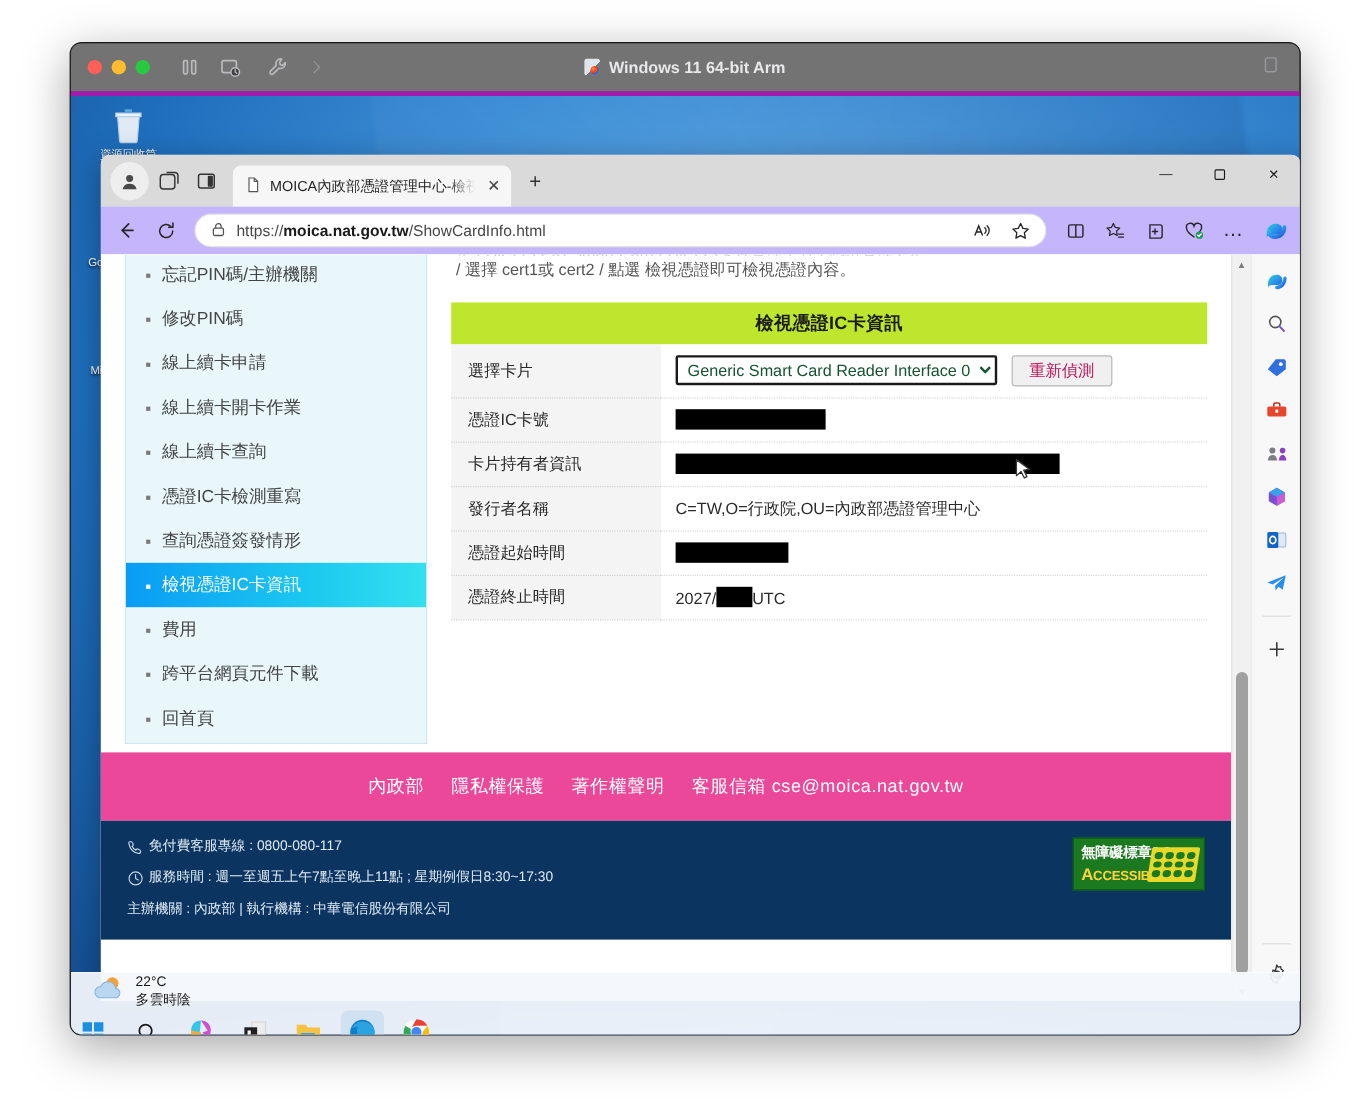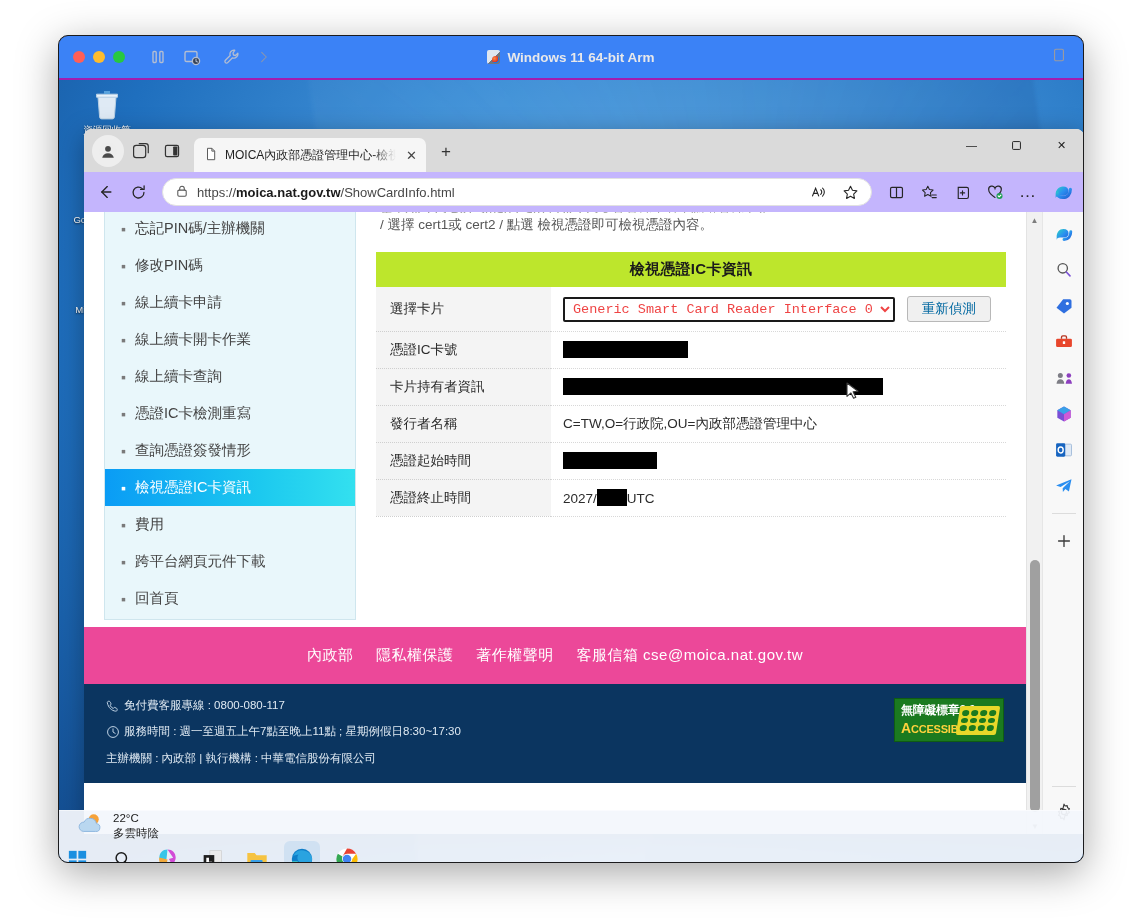--- a/index.html
+++ b/index.html
@@ -17,23 +17,23 @@
     width: 1026px; height: 828px;
     border-radius: 10px;
     background: #2b2b2e;
     box-shadow: 0 10px 40px rgba(0,0,0,.35);
     overflow: hidden;
     border: 1px solid #1b1b1d;
   }
   #mac-titlebar {
     position: relative;
     height: 44px;
-    background: #3b82f6;
+    background: #737373;
     display: flex; align-items: center;
-    border-bottom: 2px solid #a21caf;
+    border-bottom: 4px solid #a21caf;
   }
   .traffic { display: flex; gap: 8px; padding-left: 14px; }
   .tl { width: 12px; height: 12px; border-radius: 50%; }
   .tl.red { background: #ff5f57; }
   .tl.yellow { background: #febc2e; }
   .tl.green { background: #28c840; }
   .mac-tools { display: flex; align-items: center; gap: 16px; margin-left: 24px; color: #c8c8cc; }
   .mac-icon { width: 18px; height: 18px; opacity: .85; }
   #mac-title {
     position: absolute; left: 0; right: 0;
@@ -201,29 +201,29 @@
     width: 175px; text-align: left; font-weight: 400; color: #2b2b2b;
     background: #f4f4f4; padding: 9px 14px; border-bottom: 1px dotted #cfcfcf;
     vertical-align: middle;
   }
   table.cardinfo td {
     padding: 9px 12px; color: #2b2b2b; border-bottom: 1px dotted #d8d8d8;
     background: #fff; vertical-align: middle;
   }
   .redact { display: inline-block; background: #000; height: 17px; vertical-align: -3px; }
   select.reader {
-    font-family: Liberation Mono, monospace;
+    font-family: Liberation Sans, sans-serif;
     font-size: 13.5px; padding: 2px 4px;
-    border: 2px solid #1a1a1a; background: #fff; color: #ef4444;
+    border: 2px solid #1a1a1a; background: #fff; color: #14532d;
     border-radius: 2px;
   }
   button.redetect {
     font-family: "Liberation Sans", sans-serif;
     font-size: 13.5px; padding: 3px 14px; margin-left: 8px;
-    background: #f0f0f0; border: 1px solid #b8b8b8; border-radius: 3px; color: #0369a1;
+    background: #f0f0f0; border: 1px solid #b8b8b8; border-radius: 3px; color: #be185d;
   }
   .tbl-spacer { height: 110px; }
 
   
   #footer-top {
     background: #ec4899;
     color: #fff; text-align: center;
     padding: 19px 0;
     font-size: 15px; letter-spacing: .5px;
   }

